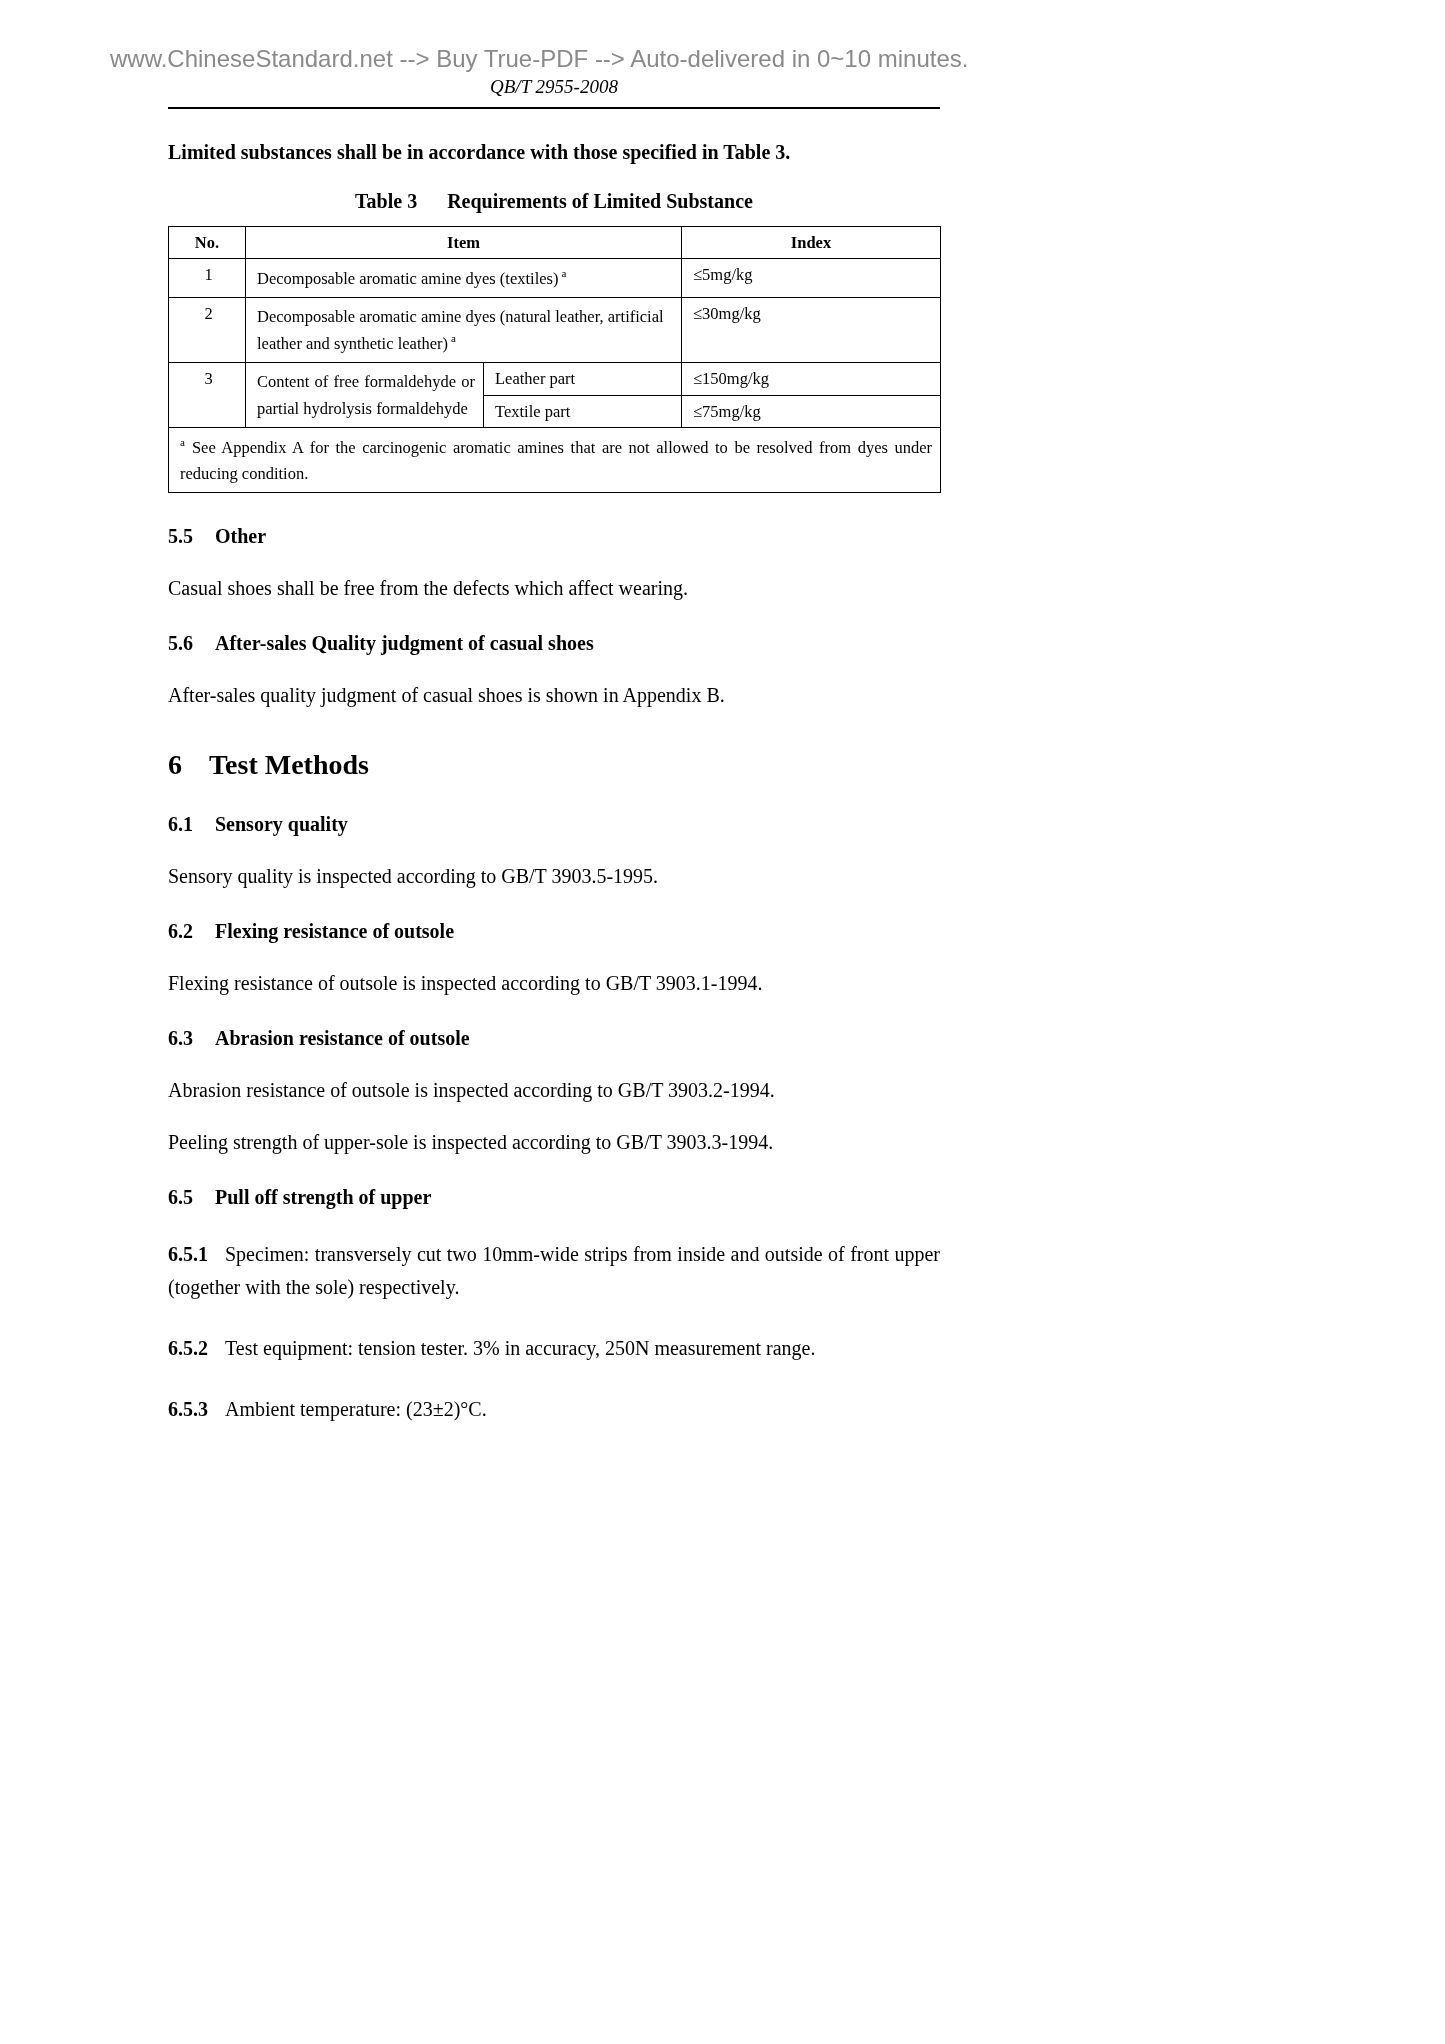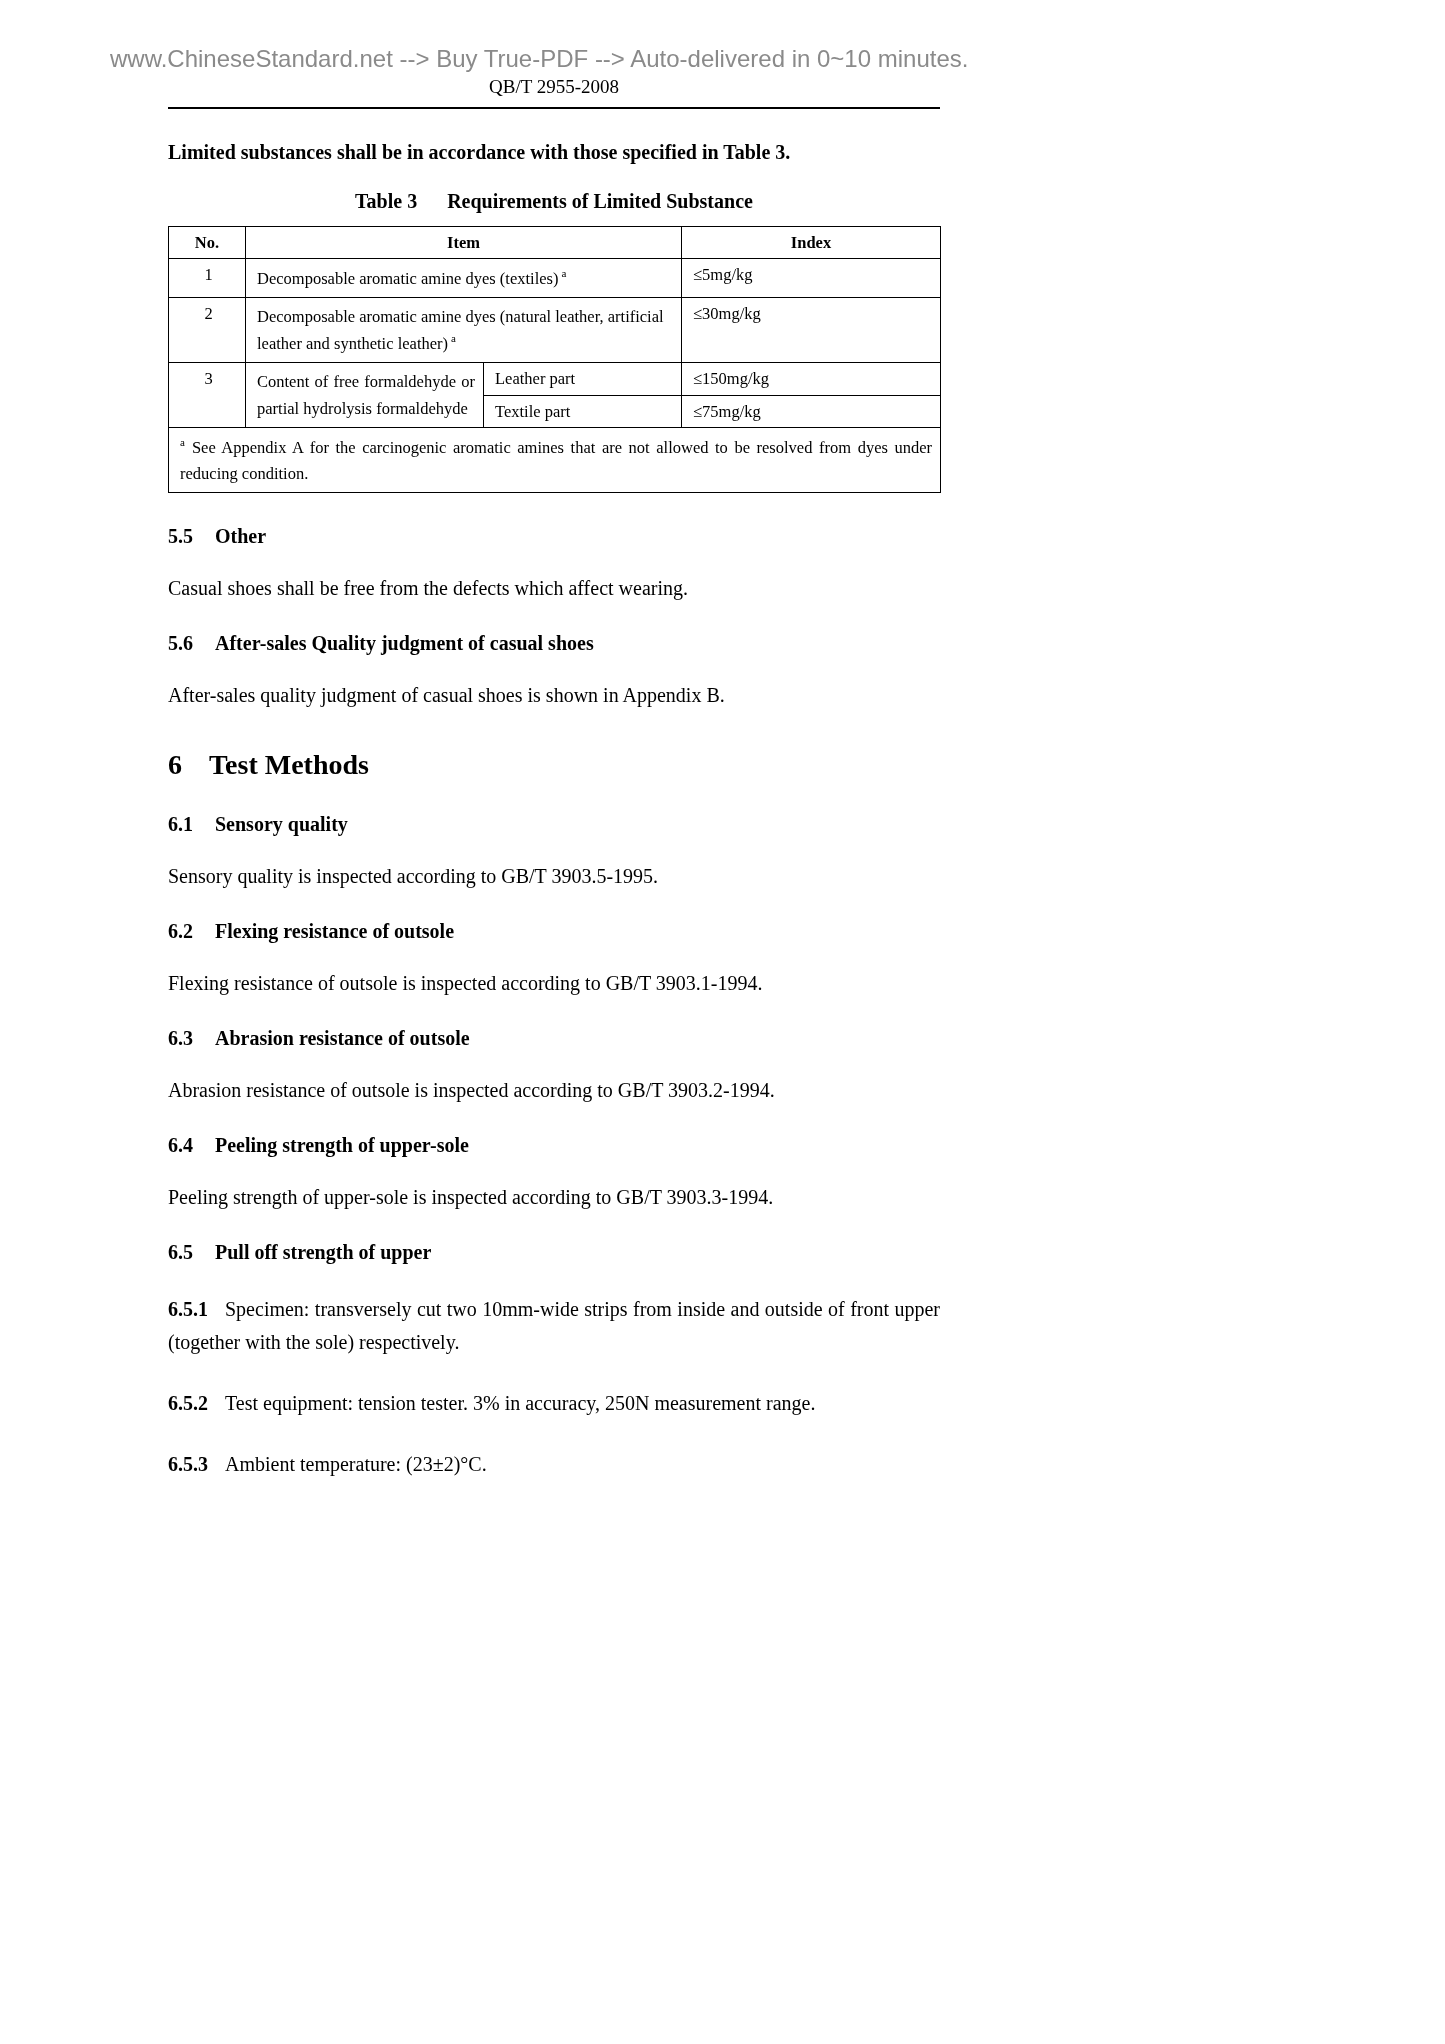--- a/index.html
+++ b/index.html
@@ -27,20 +27,21 @@
     position: absolute;
     left: 168px;
     top: 76px;
     width: 772px;
   }
   .doc-number {
     text-align: center;
     font-size: 19px;
     padding-bottom: 9px;
     border-bottom: 2px solid #000;
+    font-style: italic;
   }
   .intro { margin-top: 32px; font-size: 20px; font-weight: bold; }
   .table-caption {
     margin-top: 26px;
     text-align: center;
     font-weight: bold;
     font-size: 20px;
   }
   .table-caption .cap-label { margin-right: 30px; }
   table.limits {
@@ -188,23 +189,20 @@
     <h3 class="h3">
       <span class="h-num">6.2</span><span>Flexing resistance of outsole</span>
     </h3>
     <p class="para">Flexing resistance of outsole is inspected according to GB/T 3903.1-1994.</p>
 
     <h3 class="h3">
       <span class="h-num">6.3</span><span>Abrasion resistance of outsole</span>
     </h3>
     <p class="para">Abrasion resistance of outsole is inspected according to GB/T 3903.2-1994.</p>
 
-    <h3 class="h3">
-      <span class="h-num">6.4</span><span>Peeling strength of upper-sole</span>
-    </h3>
     <p class="para">Peeling strength of upper-sole is inspected according to GB/T 3903.3-1994.</p>
 
     <h3 class="h3">
       <span class="h-num">6.5</span><span>Pull off strength of upper</span>
     </h3>
 
     <p class="para para-j">
       <span class="p-num">6.5.1</span><span>Specimen: transversely cut two 10mm-wide strips from inside and outside of front upper (together with the sole) respectively.</span>
     </p>
     <p class="para para-j">

